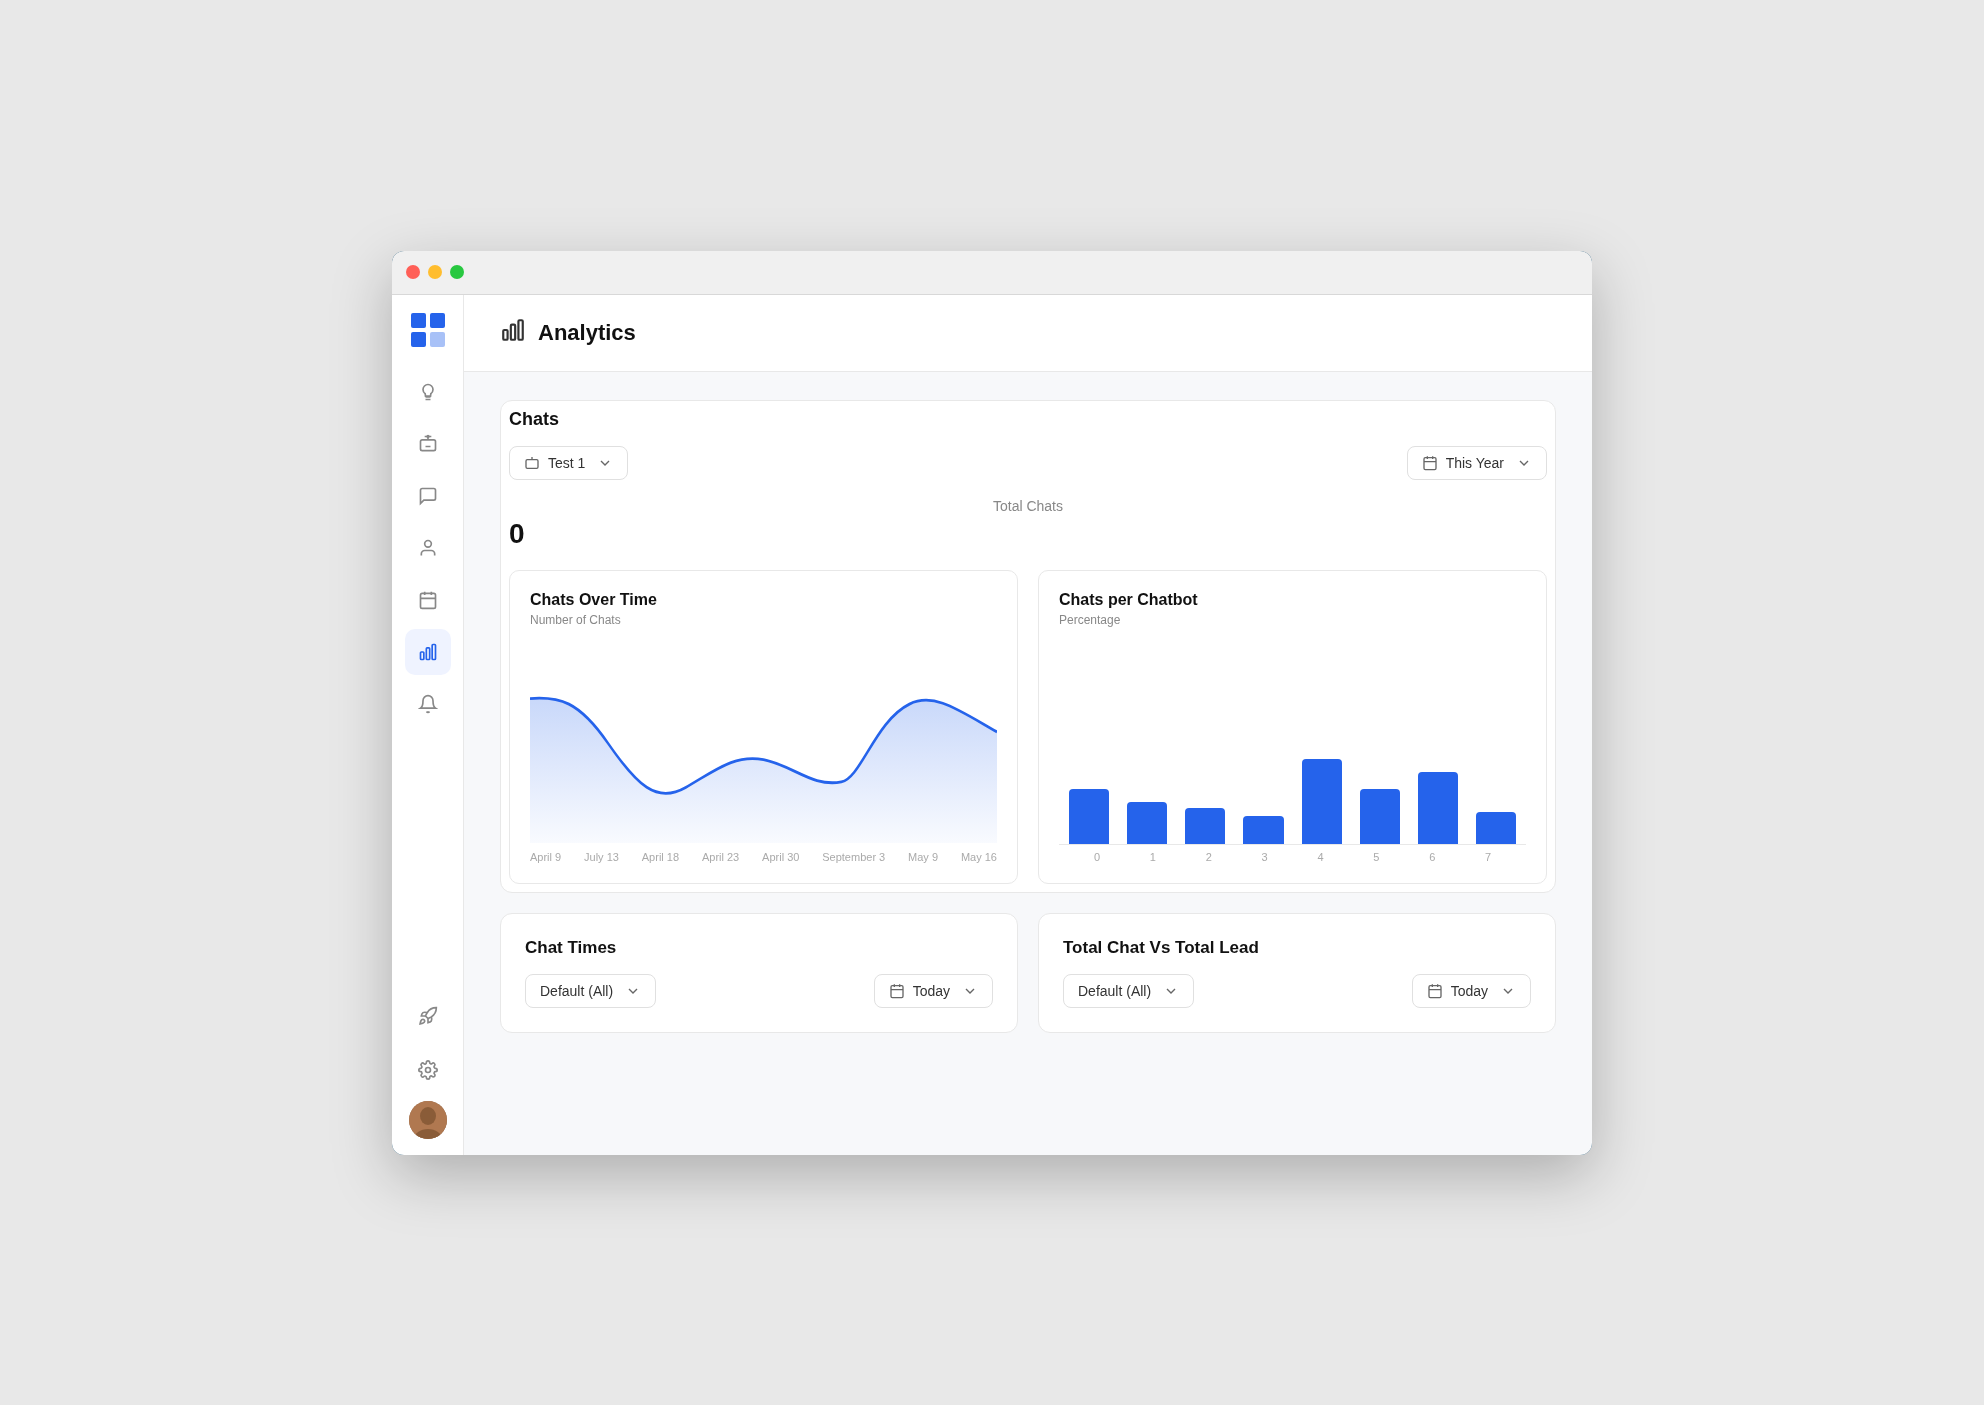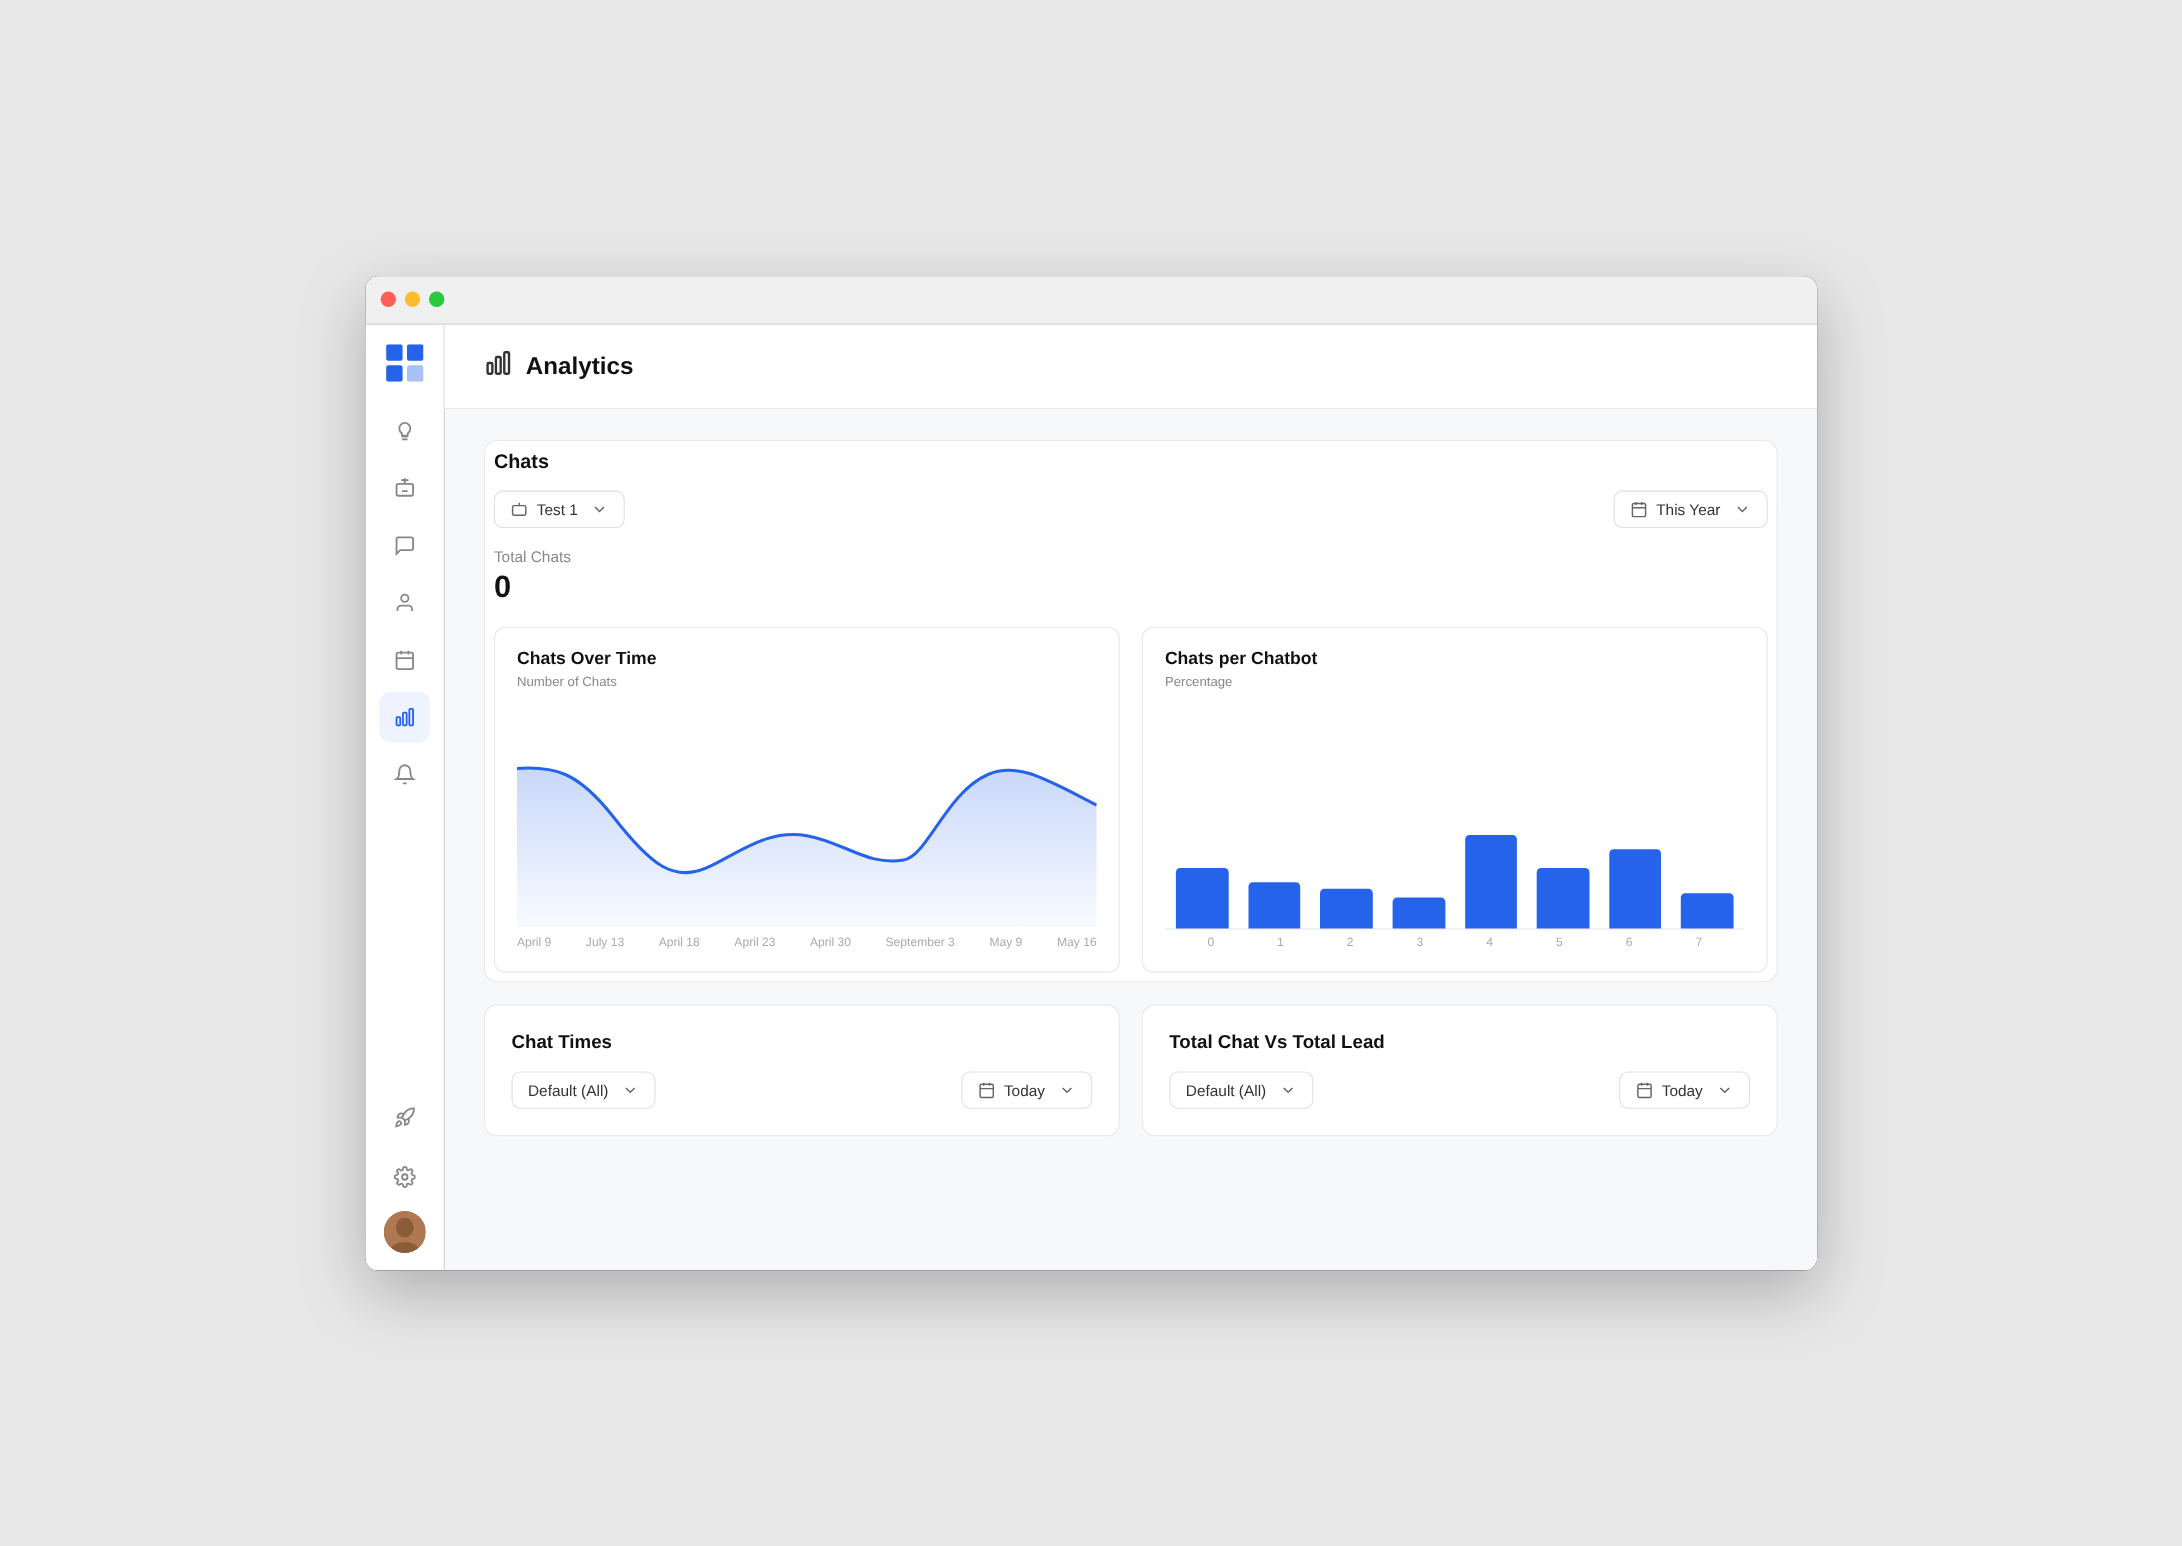--- a/index.html
+++ b/index.html
@@ -7,22 +7,22 @@
       font-family: -apple-system, BlinkMacSystemFont, 'Segoe UI', sans-serif;
       background: #e8e8e8;
       display: flex;
       align-items: center;
       justify-content: center;
       min-height: 100vh;
       padding: 20px;
     }
 
     .window {
-      width: 1320px;
-      background: #701a75;
+      width: 1200px;
+      background: #0c4a6e;
       border-radius: 12px;
       box-shadow: 0 20px 60px rgba(0,0,0,0.25);
       overflow: hidden;
     }
 
     .titlebar {
       background: #f0f0f0;
       height: 44px;
       display: flex;
       align-items: center;
@@ -204,20 +204,21 @@
     }
 
     .stats-section {
       margin-bottom: 20px;
     }
 
     .stats-label {
       font-size: 14px;
       color: #888;
       margin-bottom: 4px;
+      text-align: center;
     }
 
     .stats-value {
       font-size: 28px;
       font-weight: 800;
       color: #111;
     }
 
     
     .charts-row {

